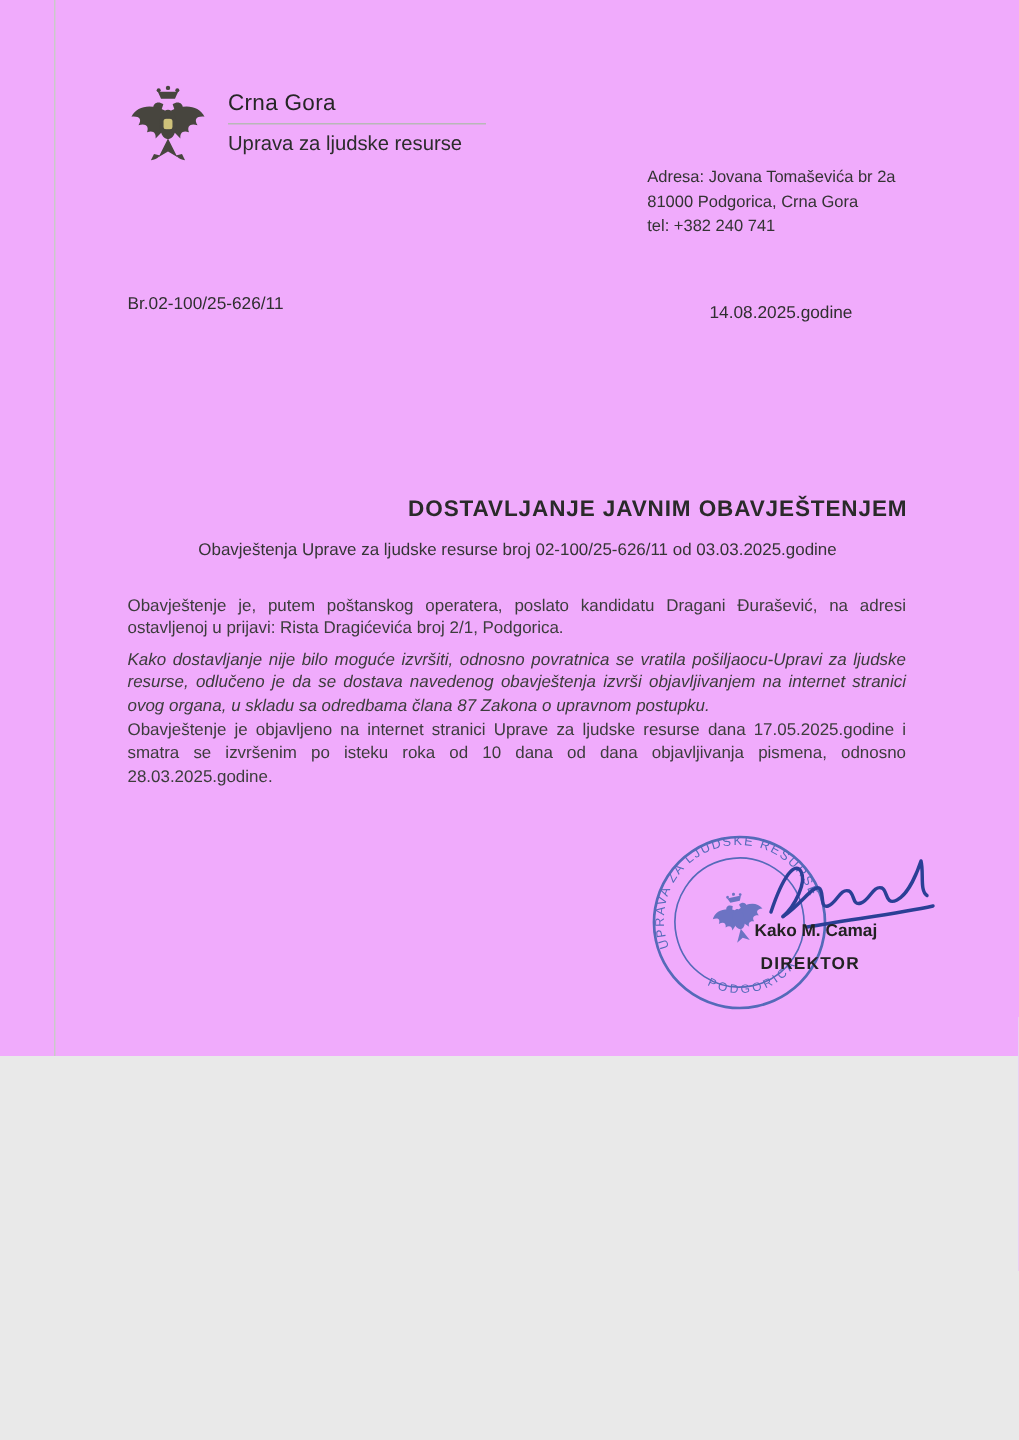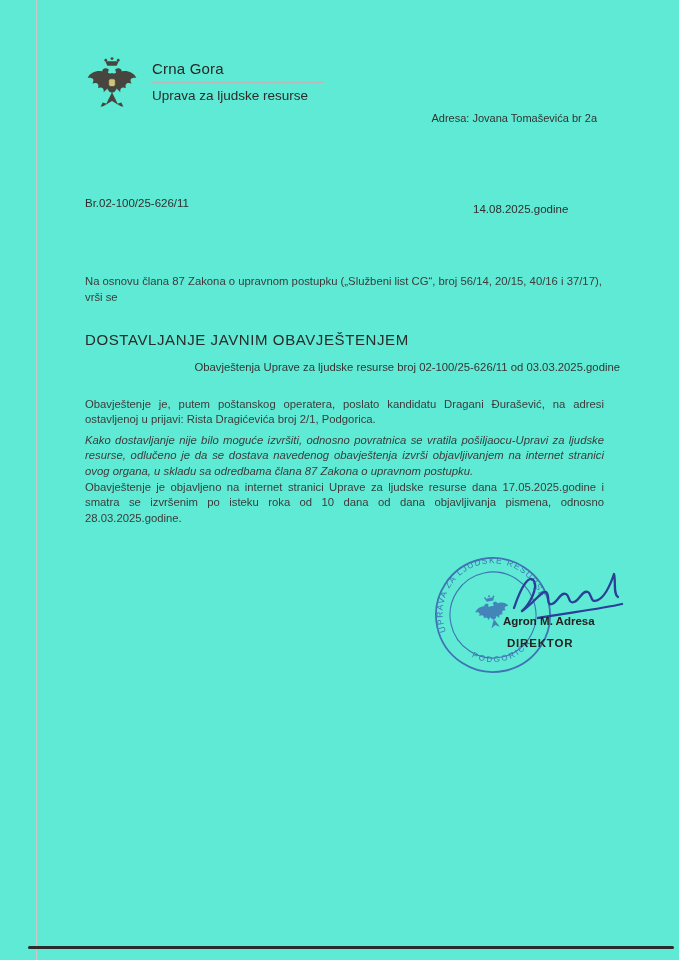--- a/index.html
+++ b/index.html
@@ -2,23 +2,23 @@
 <html><head>
 <meta charset="utf-8">
 <style>
   * { margin: 0; padding: 0; box-sizing: border-box; }
   html, body { background: #e9e9e9; }
   body { font-family: "Liberation Sans", sans-serif; }
 
   .page {
     position: relative;
     width: 679px;
-    height: 960px;
+    height: 704px;
     margin: 0 auto;
-    background: #5eead4;
+    background: #f0abfc;
     color: #3f3f3f;
     overflow: hidden;
   }
 
   
   .scan-left {
     position: absolute; left: 36px; top: 0; width: 1px; height: 100%;
     background: #c9c9c9;
   }
   .scan-bottom {
@@ -45,26 +45,26 @@
   .ref-number { position: absolute; left: 85px; top: 197px; font-size: 11.5px; color: #2f2f2f; }
   .ref-date   { position: absolute; left: 473px; top: 203px; font-size: 11.5px; color: #2f2f2f; }
 
   .intro {
     position: absolute; left: 85px; top: 274px; width: 522px;
     font-size: 11.3px; line-height: 1.4; color: #3c3c3c;
   }
 
   .doc-title {
     position: absolute; left: 85px; top: 331px; width: 520px;
-    text-align: left; font-size: 15px; font-weight: normal;
+    text-align: right; font-size: 15px; font-weight: bold;
     letter-spacing: 0.6px; color: #2a2a2a;
   }
   .doc-subtitle {
     position: absolute; left: 70px; top: 361px; width: 550px;
-    text-align: right; font-size: 11.3px; color: #353535;
+    text-align: center; font-size: 11.3px; color: #353535;
   }
 
   .para {
     position: absolute; left: 85px; width: 519px;
     font-size: 11.3px; line-height: 1.37; color: #3c3c3c;
     text-align: justify;
   }
   .p1 { top: 397px; }
   .p2 { top: 433px; font-style: italic; }
   .p3 { top: 480px; }
@@ -117,26 +117,27 @@
     </div>
     <div class="org">
       <div class="org-country">Crna Gora</div>
       <div class="org-rule"></div>
       <div class="org-name">Uprava za ljudske resurse</div>
     </div>
   </header>
 
   <div class="address">
     <div>Adresa: Jovana Tomaševića br 2a</div>
+    <div>81000 Podgorica, Crna Gora</div>
+    <div>tel: +382 240 741</div>
   </div>
 
   <div class="ref-number">Br.02-100/25-626/11</div>
   <div class="ref-date">14.08.2025.godine</div>
 
-  <p class="intro"><span>Na osnovu člana 87 Zakona o upravnom postupku („Službeni list CG“, broj 56/14, 20/15, 40/16 i 37/17),</span><br><span>vrši se</span></p>
 
   <h1 class="doc-title">DOSTAVLJANJE JAVNIM OBAVJEŠTENJEM</h1>
   <div class="doc-subtitle">Obavještenja Uprave za ljudske resurse broj 02-100/25-626/11 od 03.03.2025.godine</div>
 
   <p class="para p1">Obavještenje je, putem poštanskog operatera, poslato kandidatu Dragani Đurašević, na adresi ostavljenoj u prijavi: Rista Dragićevića broj 2/1, Podgorica.</p>
   <p class="para p2">Kako dostavljanje nije bilo moguće izvršiti, odnosno povratnica se vratila pošiljaocu-Upravi za ljudske resurse, odlučeno je da se dostava navedenog obavještenja izvrši objavljivanjem na internet stranici ovog organa, u skladu sa odredbama člana 87 Zakona o upravnom postupku.</p>
   <p class="para p3">Obavještenje je objavljeno na internet stranici Uprave za ljudske resurse dana 17.05.2025.godine i smatra se izvršenim po isteku roka od 10 dana od dana objavljivanja pismena, odnosno 28.03.2025.godine.</p>
 
   <div class="stamp">
     <svg width="122" height="122" viewBox="0 0 122 122" xmlns="http://www.w3.org/2000/svg">
@@ -170,16 +171,16 @@
   <div class="sig">
     <svg width="120" height="62" viewBox="0 0 120 62" xmlns="http://www.w3.org/2000/svg">
       <g stroke="#2b3f96" stroke-width="2.3" fill="none" stroke-linecap="round" stroke-linejoin="round">
         <path d="M6 42 C14 18 22 8 26 15 C30 22 22 38 14 45"></path>
         <path d="M14 45 C26 37 34 24 38 26 C42 28 38 40 44 38 C50 36 52 26 58 28 C62 30 60 38 66 36 C72 34 74 24 80 26 C84 28 82 38 90 34 C98 30 104 14 106 8 C108 16 105 28 110 31"></path>
         <path d="M30 52 C58 47 92 43 114 38"></path>
       </g>
     </svg>
   </div>
 
-  <div class="sig-name">Agron M. Adresa</div>
+  <div class="sig-name">Kako M. Camaj</div>
   <div class="sig-title">DIREKTOR</div>
 
 </div>
 
 </body></html>

